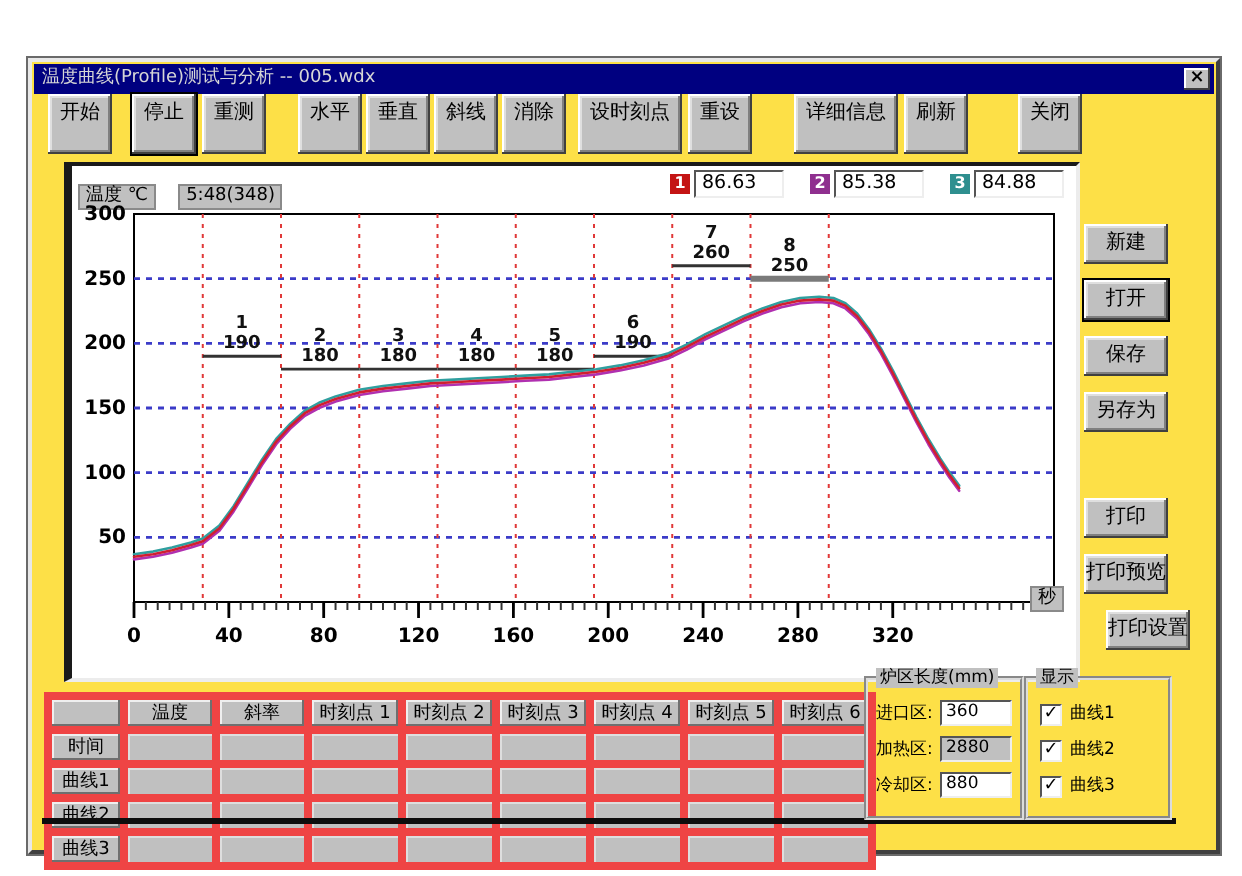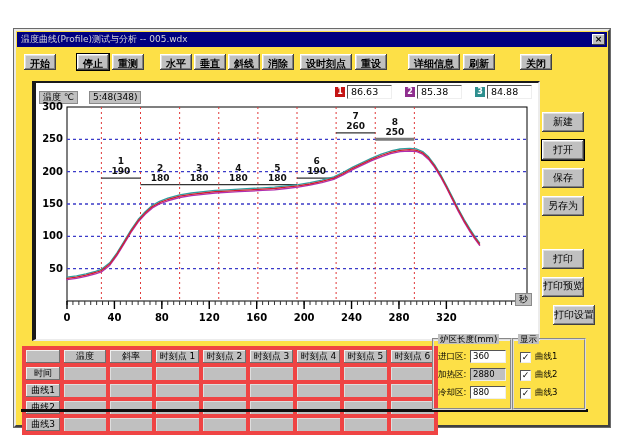--- a/index.html
+++ b/index.html
@@ -12,21 +12,21 @@
             font-size:9px;line-height:15px;padding-left:4px;white-space:nowrap;overflow:hidden;}
   .close-btn{position:absolute;right:2px;top:2px;width:13px;height:11px;background:#c0c0c0;color:#000;
              font-size:9px;font-weight:bold;line-height:10px;text-align:center;
              box-shadow:inset -1px -1px 0 #404040, inset 1px 1px 0 #fff;cursor:default;}
   
   .btn{background:#c0c0c0;color:#000;text-align:center;cursor:default;user-select:none;
        box-shadow:inset -1px -1px 0 #404040, inset 1px 1px 0 #ffffff, inset -2px -2px 0 #808080, inset 2px 2px 0 #dfdfdf;}
   .btn.focused{outline:1px solid #000;}
   
   .toolbar{position:absolute;left:8px;top:19px;right:6px;height:24px;display:flex;align-items:center;}
-  .toolbar .btn{height:16px;font-size:10px;line-height:20px;padding:0 6px;white-space:nowrap;font-weight:bold;}
+  .toolbar .btn{height:30px;font-size:10px;line-height:20px;padding:0 6px;white-space:nowrap;}
   
   .chart-panel{position:absolute;left:16px;top:50px;width:502px;height:256px;background:#ffffff;
                border-style:solid;border-color:#1a1a1a #ececec #ececec #1a1a1a;border-width:2px 2px 2px 4px;}
   .chip{display:inline-block;background:#c0c0c0;border:1px solid #8a8a8a;font-size:9px;line-height:11px;
         padding:0 3px;color:#000;}
   .chip-row{position:absolute;left:3px;top:2px;white-space:nowrap;}
   .legend{position:absolute;right:6px;top:2px;display:flex;align-items:center;}
   .leg-item{display:flex;align-items:center;margin-left:13px;}
   .leg-num{width:10px;height:10px;color:#fff;font-size:8px;font-weight:bold;line-height:10px;text-align:center;}
   .leg-val{width:40px;height:12px;background:#fff;border:1px solid;border-color:#555 #eee #eee #555;
@@ -60,21 +60,21 @@
 <body>
 
 <div class="window">
   <div class="titlebar">
     <span>温度曲线(Profile)测试与分析 -- 005.wdx</span>
     <div class="close-btn">×</div>
   </div>
 
   <div class="toolbar">
       <div class="btn" style="margin-left: 0px;">开始</div>
-      <div class="btn focused" style="margin-left: 21px;">停止</div>
+      <div class="btn focused" style="margin-left: 10px;">停止</div>
       <div class="btn" style="margin-left: 3px;">重测</div>
       <div class="btn" style="margin-left: 16px;">水平</div>
       <div class="btn" style="margin-left: 2px;">垂直</div>
       <div class="btn" style="margin-left: 2px;">斜线</div>
       <div class="btn" style="margin-left: 2px;">消除</div>
       <div class="btn" style="margin-left: 6px;">设时刻点</div>
       <div class="btn" style="margin-left: 3px;">重设</div>
       <div class="btn" style="margin-left: 21px;">详细信息</div>
       <div class="btn" style="margin-left: 3px;">刷新</div>
       <div class="btn" style="margin-left: 25px;">关闭</div>
@@ -247,21 +247,21 @@
       </svg>
     <span class="chip unit-chip">秒</span>
   </div>
 
   <div id="sidecol">
       <div class="btn side-btn" style="left: 526px; top: 81px;">新建</div>
       <div class="btn side-btn focused" style="left: 526px; top: 109px;">打开</div>
       <div class="btn side-btn" style="left: 526px; top: 137px;">保存</div>
       <div class="btn side-btn" style="left: 526px; top: 165px;">另存为</div>
       <div class="btn side-btn" style="left: 526px; top: 218px;">打印</div>
-      <div class="btn side-btn" style="left: 526px; top: 246px; font-family: Liberation Mono, monospace;">打印预览</div>
+      <div class="btn side-btn" style="left: 526px; top: 246px;">打印预览</div>
       <div class="btn side-btn" style="left: 537px; top: 274px;">打印设置</div>
     </div>
 
   <table class="data-table">
     <colgroup>
       <col style="width:38px">
         <col style="width:46px">
         <col style="width:46px">
       <col style="width:47px">
         <col style="width:47px">

